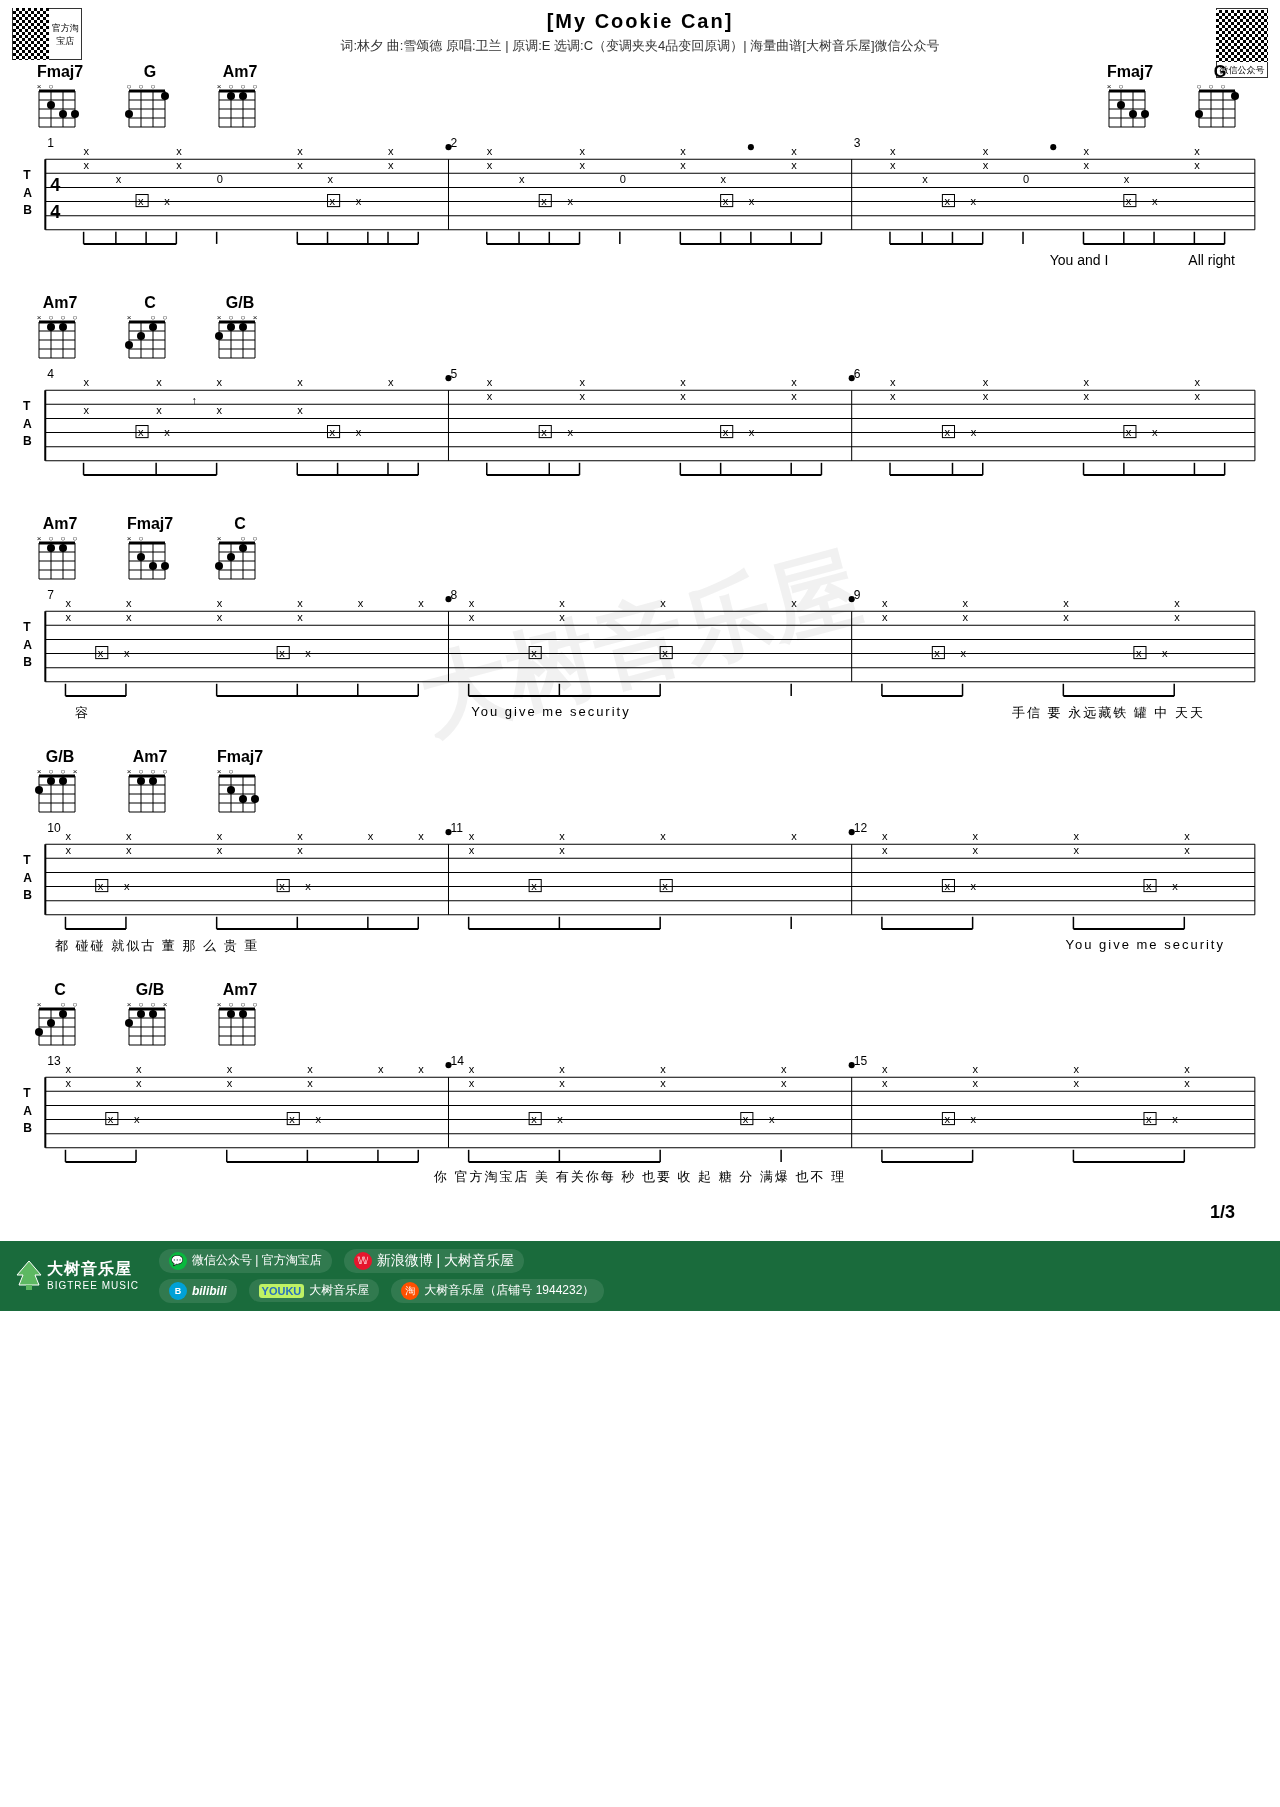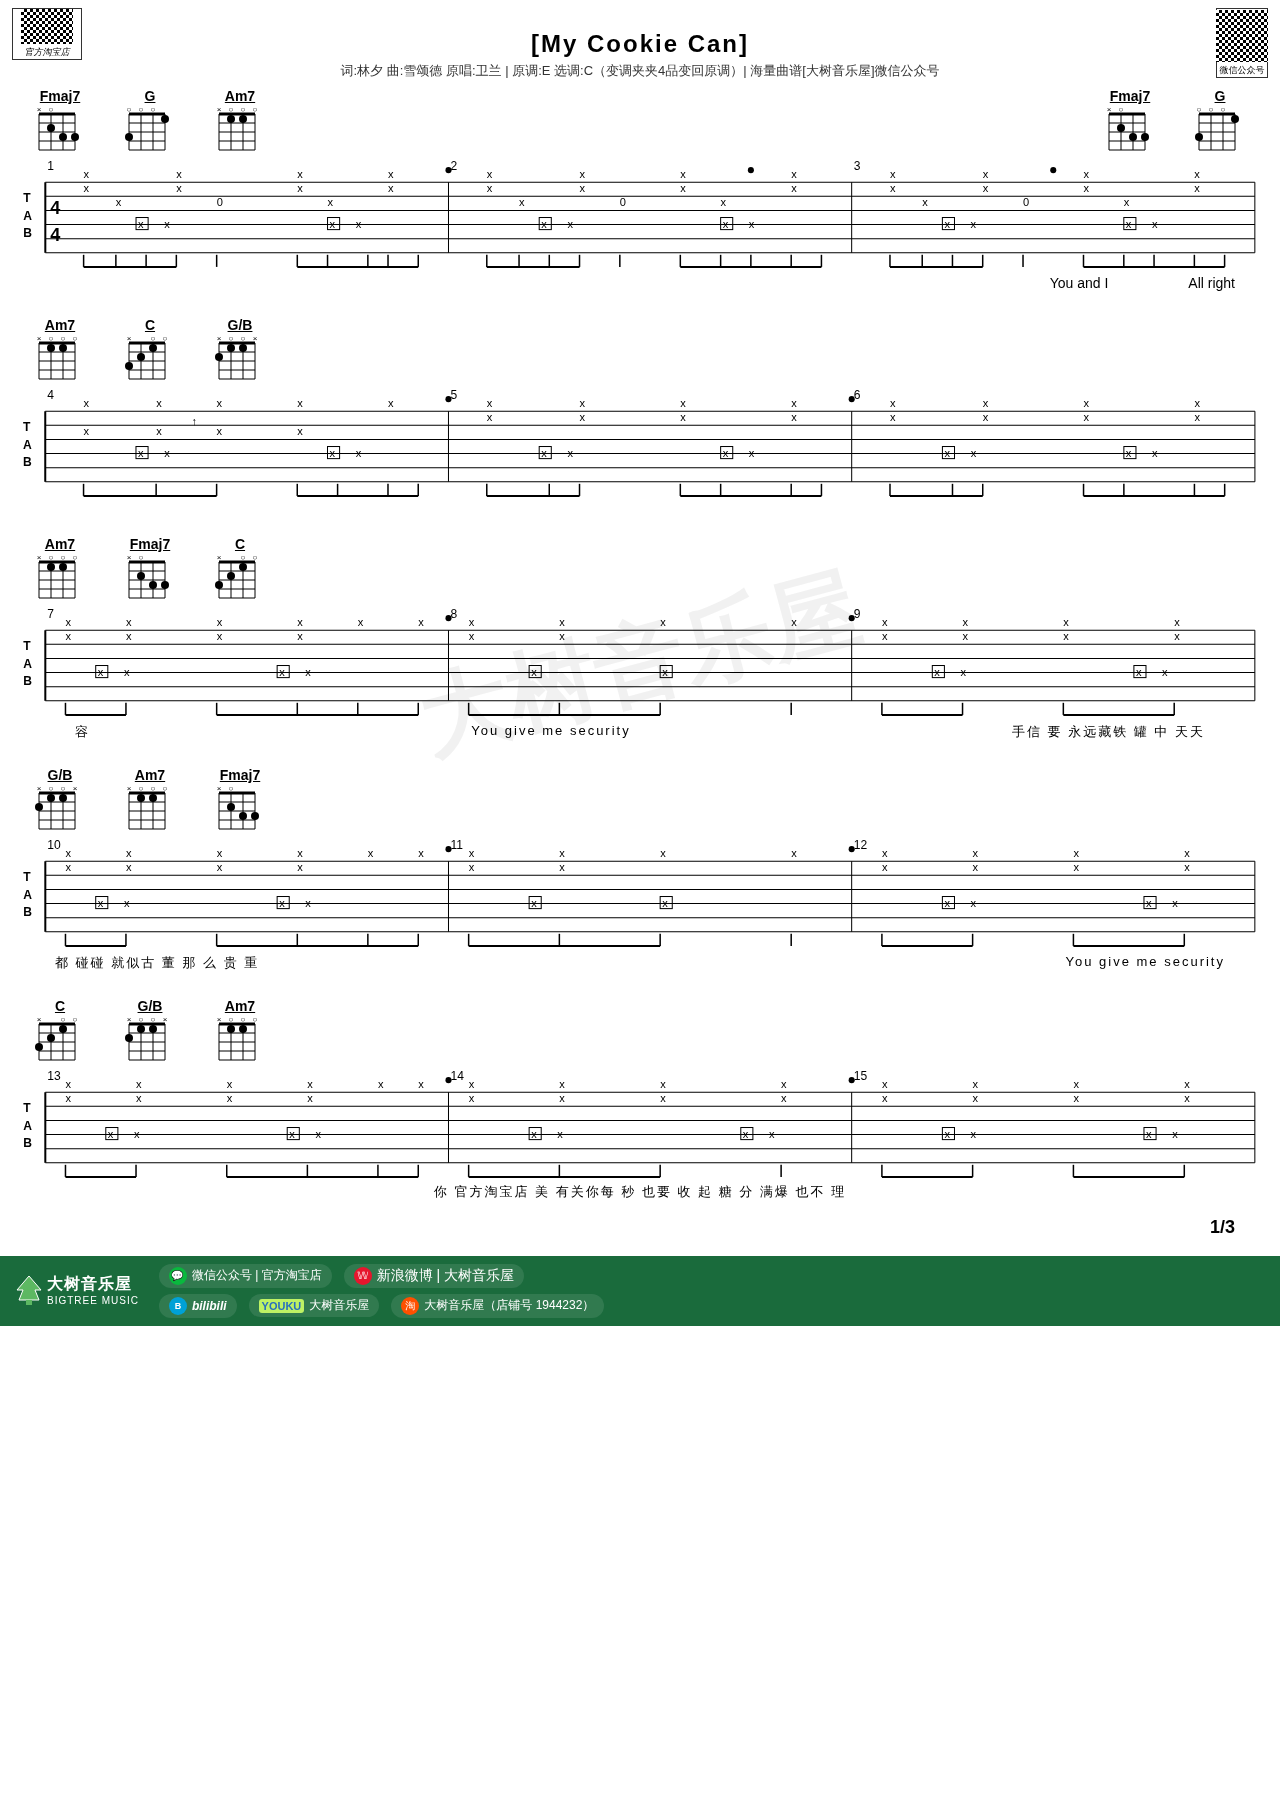--- a/index.html
+++ b/index.html
@@ -12,42 +12,40 @@
       overflow-x: hidden;
     }
 
     
     .header {
       text-align: center;
       padding: 10px 20px 2px;
       position: relative;
     }
     .header-title {
-      font-size: 24px;
+      font-size: 20px;
       font-weight: bold;
       letter-spacing: 2px;
-      margin-top: 20px;
     }
     .header-subtitle {
       font-size: 13px;
       color: #333;
       margin-top: 4px;
     }
     .qr-left {
       position: absolute;
       top: 8px;
       left: 12px;
       width: 70px;
       height: 52px;
       border: 1px solid #333;
       display: flex;
-      flex-direction: column;
+      flex-direction: row;
       align-items: center;
       justify-content: center;
-      font-style: italic;
     }
     .qr-box {
       width: 52px;
       height: 52px;
       background: repeating-conic-gradient(#000 0% 25%, #fff 0% 50%) 0 0 / 6px 6px;
     }
     .qr-label {
       font-size: 9px;
       margin-top: 2px;
     }
@@ -100,23 +98,22 @@
     }
 
     
     .chord-compact {
       width: 50px;
       display: inline-flex;
       flex-direction: column;
       align-items: center;
     }
     .chord-compact .cn {
-      font-size: 14px;
+      font-size: 16px;
       font-weight: bold;
-      text-decoration: underline;
     }
   </style>
 </head>
 <body>
 
 <div class="header">
 
   <div class="qr-left">
     <div class="qr-box"></div>
     <div class="qr-label">官方淘宝店</div>

